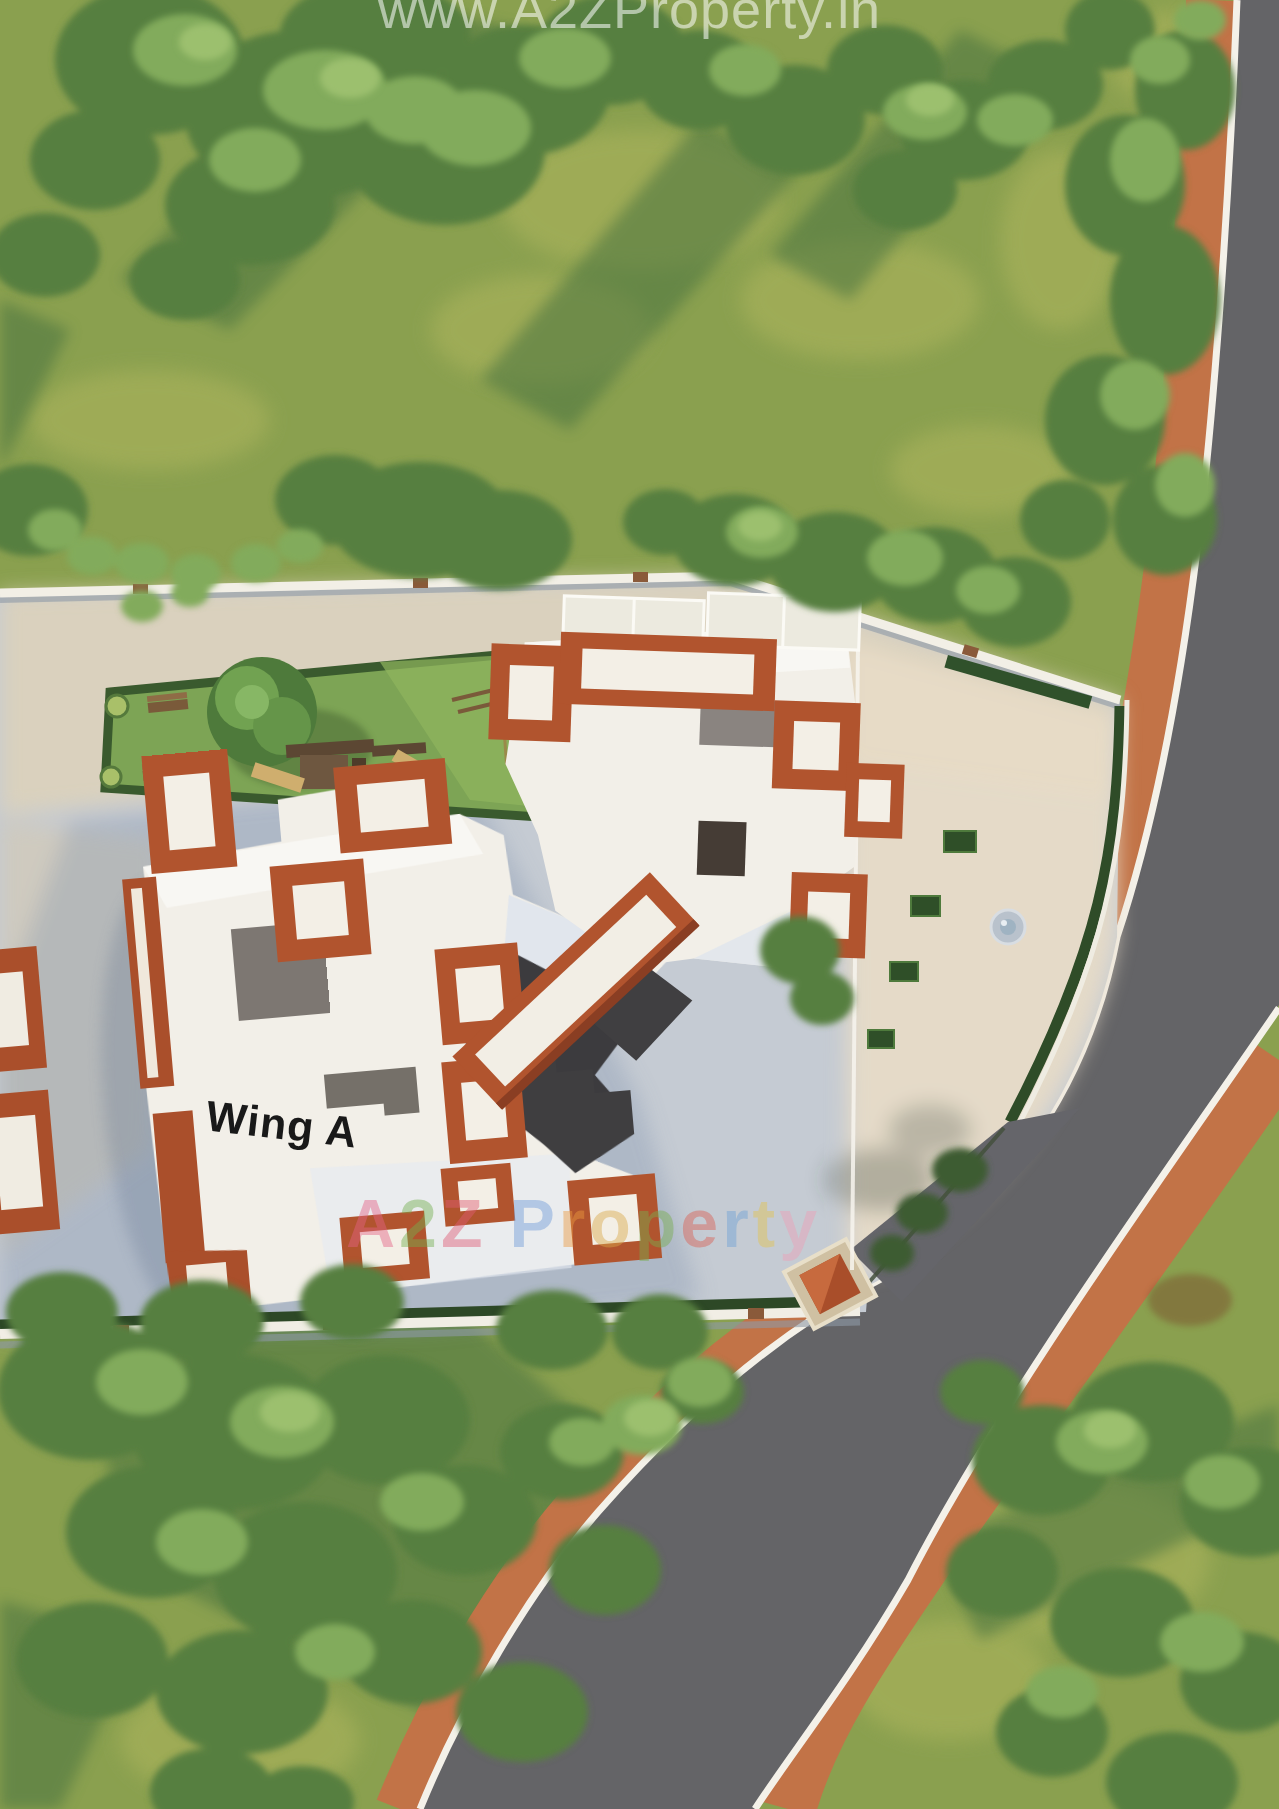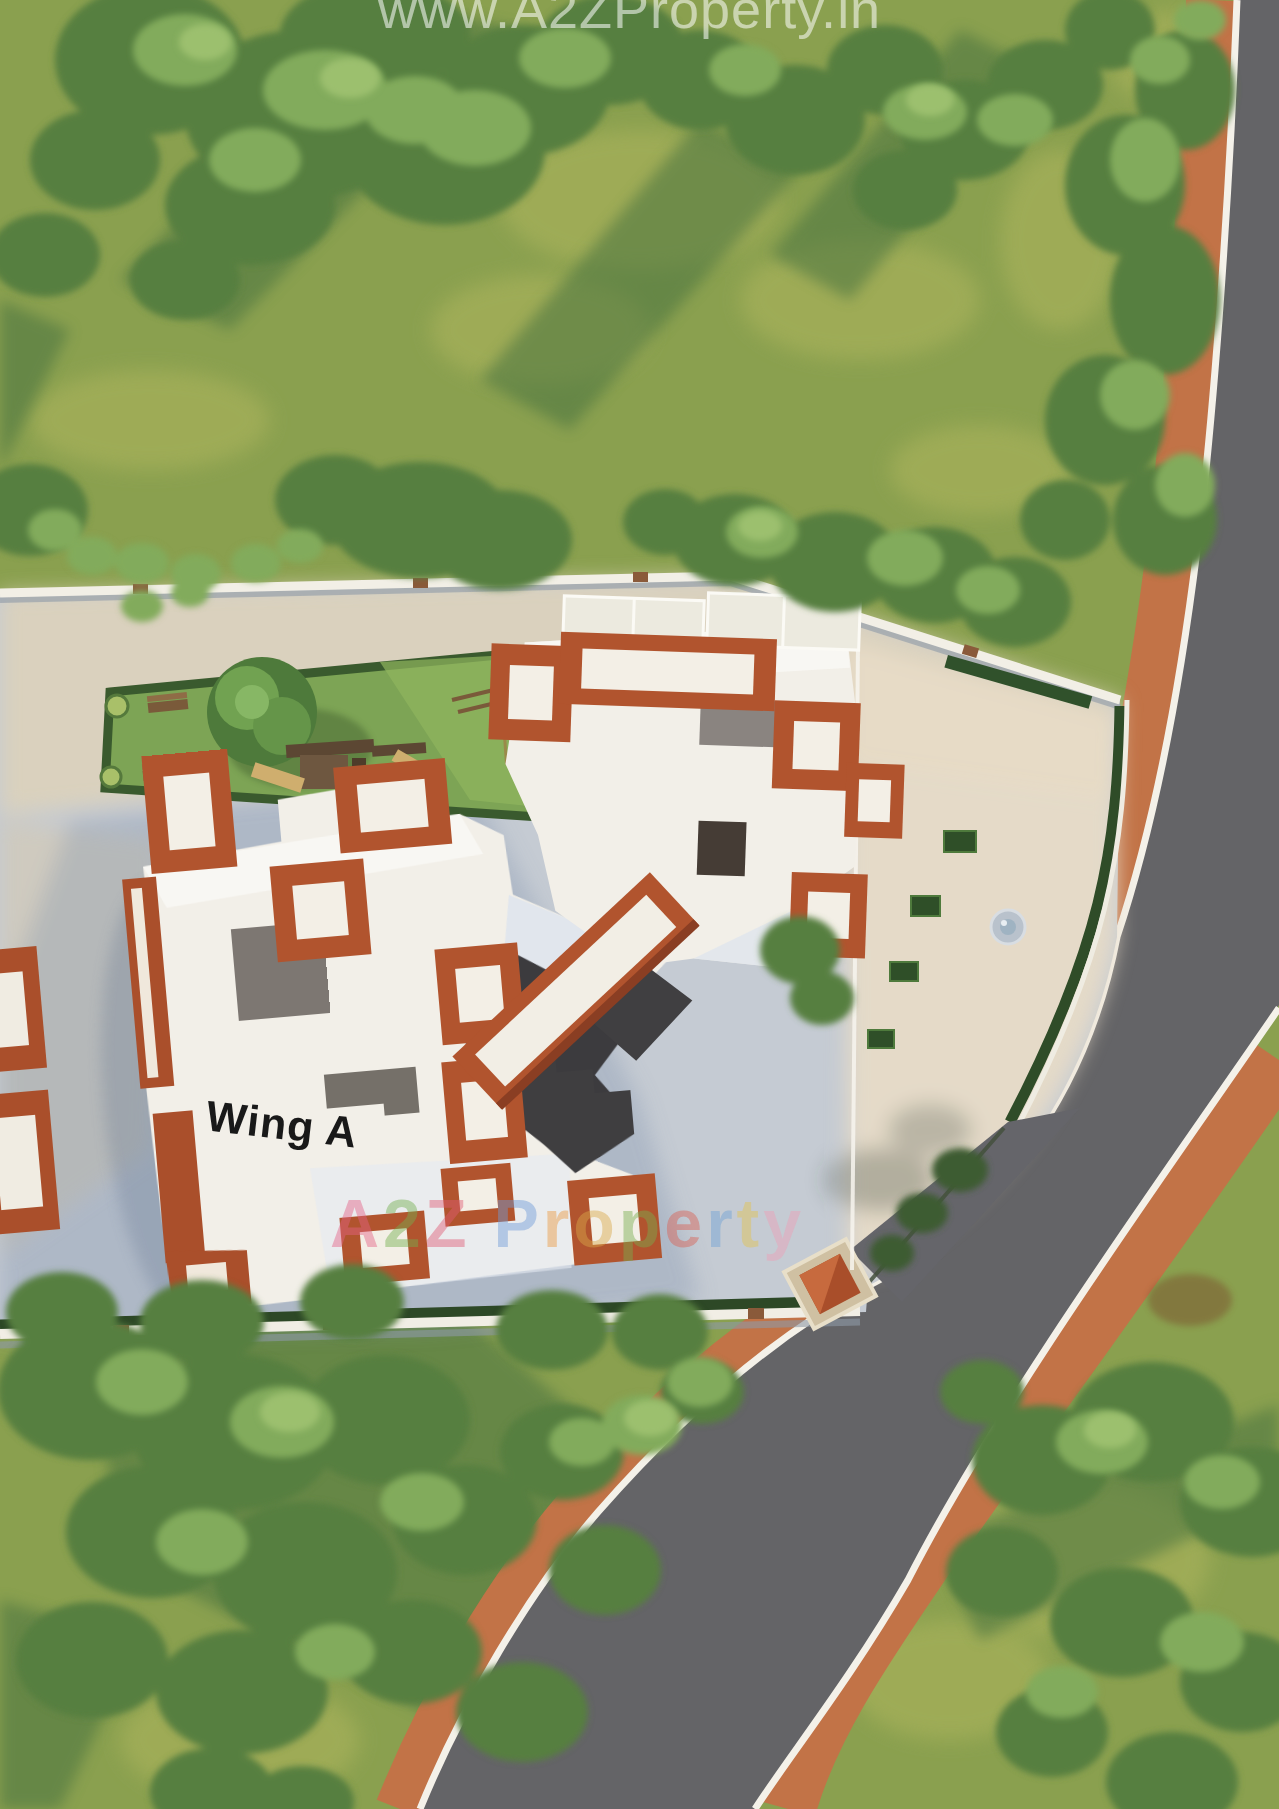--- a/index.html
+++ b/index.html
@@ -1,21 +1,21 @@
 <!DOCTYPE html>
 <html><head>
 <meta charset="utf-8">
 <style>
   html,body{margin:0;padding:0;background:#222;}
   .stage{position:relative;width:1279px;height:1809px;overflow:hidden;
          font-family:"Liberation Sans",sans-serif;background:#8aa04f;}
   .stage svg{position:absolute;left:0;top:0;}
   .wm-top{position:absolute;left:378px;top:-22px;font-size:54px;font-weight:400;
           letter-spacing:1px;color:rgba(255,255,255,.55);white-space:pre;}
-  .wm-brand{position:absolute;left:330px;top:1184px;font-size:68px;font-weight:700;
+  .wm-brand{position:absolute;left:346px;top:1184px;font-size:68px;font-weight:700;
             letter-spacing:4px;opacity:.45;white-space:pre;}
   .wing-label{position:absolute;left:206px;top:1100px;font-size:43px;font-weight:700;
               color:#191919;transform:rotate(6.5deg);letter-spacing:1px;}
 </style>
 </head>
 <body>
 
 <div class="stage">
 <svg width="1279" height="1809" viewBox="0 0 1279 1809">
   <defs>

